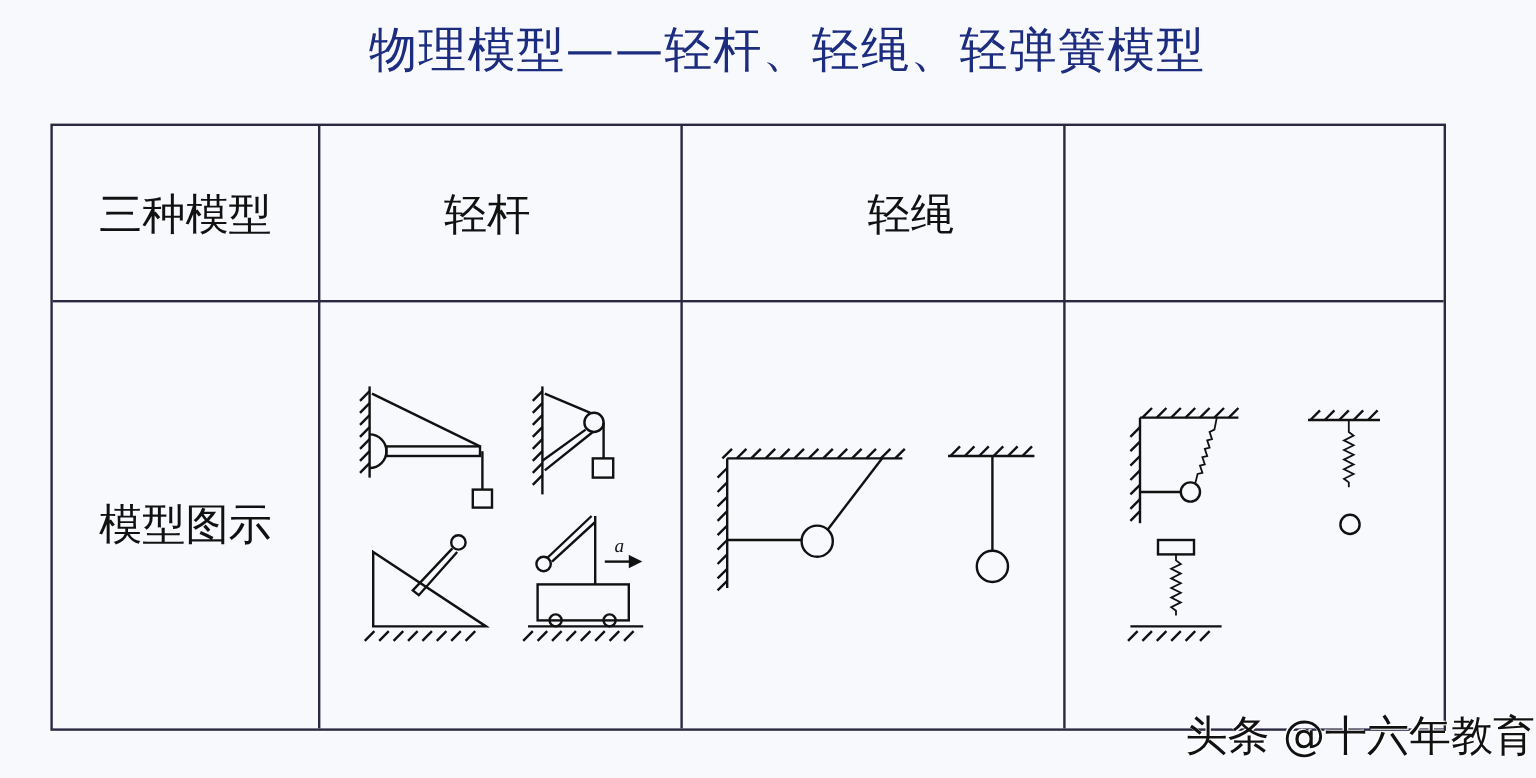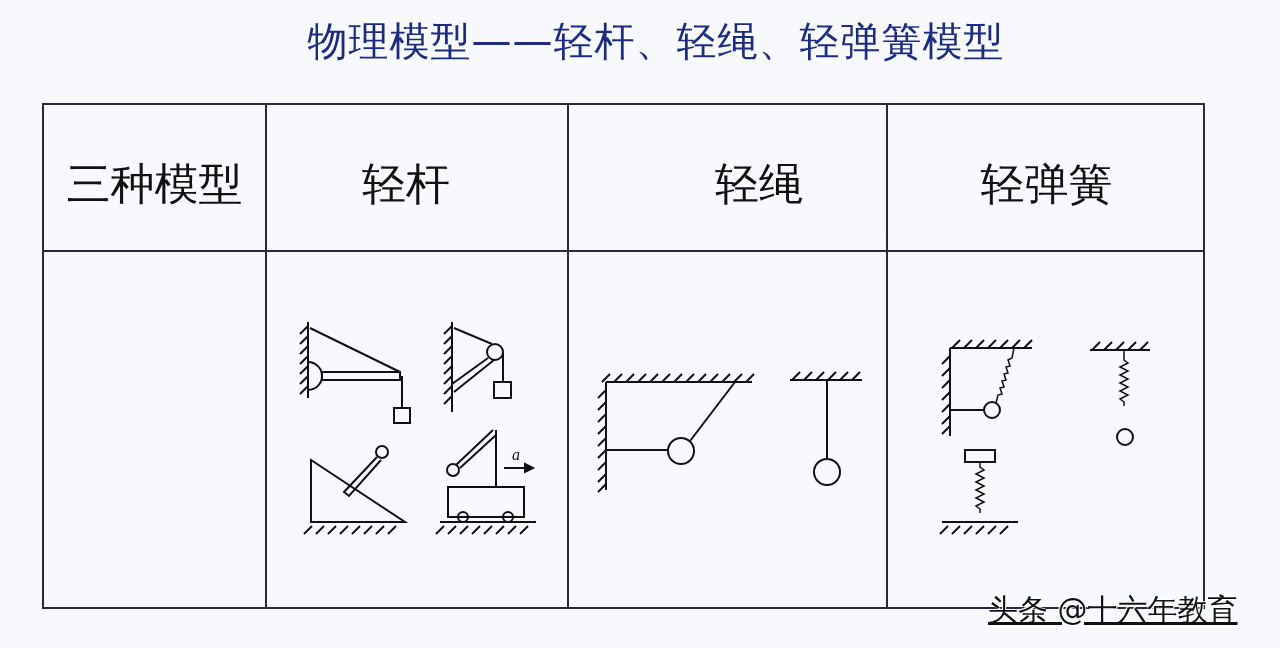--- a/index.html
+++ b/index.html
@@ -3,41 +3,41 @@
 <meta charset="utf-8">
 <style>
   html, body { margin:0; padding:0; }
   body { width:1280px; height:648px; background:#f8f9fd; position:relative; overflow:hidden;
          font-family:"DejaVu Sans", "Liberation Sans", sans-serif; }
   .title { position:absolute; left:0; top:14px; width:1312px; text-align:center;
            font-size:40px; color:#1c2c7e; letter-spacing:1px; font-family:"DejaVu Sans", sans-serif; }
   .tbl { position:absolute; left:42px; top:103px; width:1163px; height:506px; border:2px solid #2b2840; box-sizing:border-box; }
   .vline { position:absolute; top:0; bottom:0; width:2px; background:#2b2840; }
   .hline { position:absolute; left:0; right:0; height:2px; background:#2b2840; top:145px; }
-  .cell-text { position:absolute; font-size:44px; color:#111; text-align:center; }
+  .cell-text { position:absolute; font-size:36px; color:#111; text-align:center; }
   .diagram { position:absolute; }
-  .watermark { position:absolute; left:988px; top:590px; font-size:30px; color:#111;
-               text-shadow: 1px 1px 0 #fff, -1px -1px 0 #fff; text-decoration: underline; }
+  .watermark { position:absolute; left:988px; top:590px; font-size:35px; color:#111;
+               text-shadow: 1px 1px 0 #fff, -1px -1px 0 #fff; }
 </style>
 </head>
 <body>
 
 <div class="title">物理模型——轻杆、轻绳、轻弹簧模型</div>
 
 <div class="tbl">
   <div class="vline" style="left:221px"></div>
   <div class="vline" style="left:523px"></div>
   <div class="vline" style="left:842px"></div>
   <div class="hline"></div>
 
   <div class="cell-text" style="left:0;width:221px;top:50px">三种模型</div>
   <div class="cell-text" style="left:223px;width:278px;top:50px">轻杆</div>
   <div class="cell-text" style="left:525px;width:380px;top:50px">轻绳</div>
-  <div class="cell-text" style="left:844px;width:317px;top:50px">轻弹簧</div>
 
+  <div class="cell-text" style="left:0;width:221px;top:308px">模型图示</div>
 </div>
 
 <svg class="diagram" style="left:280px;top:300px" width="280" height="240" viewBox="0 0 280 240" stroke="#111" fill="none" stroke-width="2">
   <g>
     <line x1="28" y1="22" x2="28" y2="98"></line>
     <path d="M28 26 l-8 8 M28 36 l-8 8 M28 46 l-8 8 M28 56 l-8 8 M28 66 l-8 8 M28 76 l-8 8 M28 86 l-8 8"></path>
     <path d="M28 62 a14 14 0 0 1 0 28"></path>
     <line x1="30" y1="28" x2="120" y2="72"></line>
     <rect x="42" y="72" width="78" height="8"></rect>
     <line x1="122" y1="76" x2="122" y2="108"></line>

